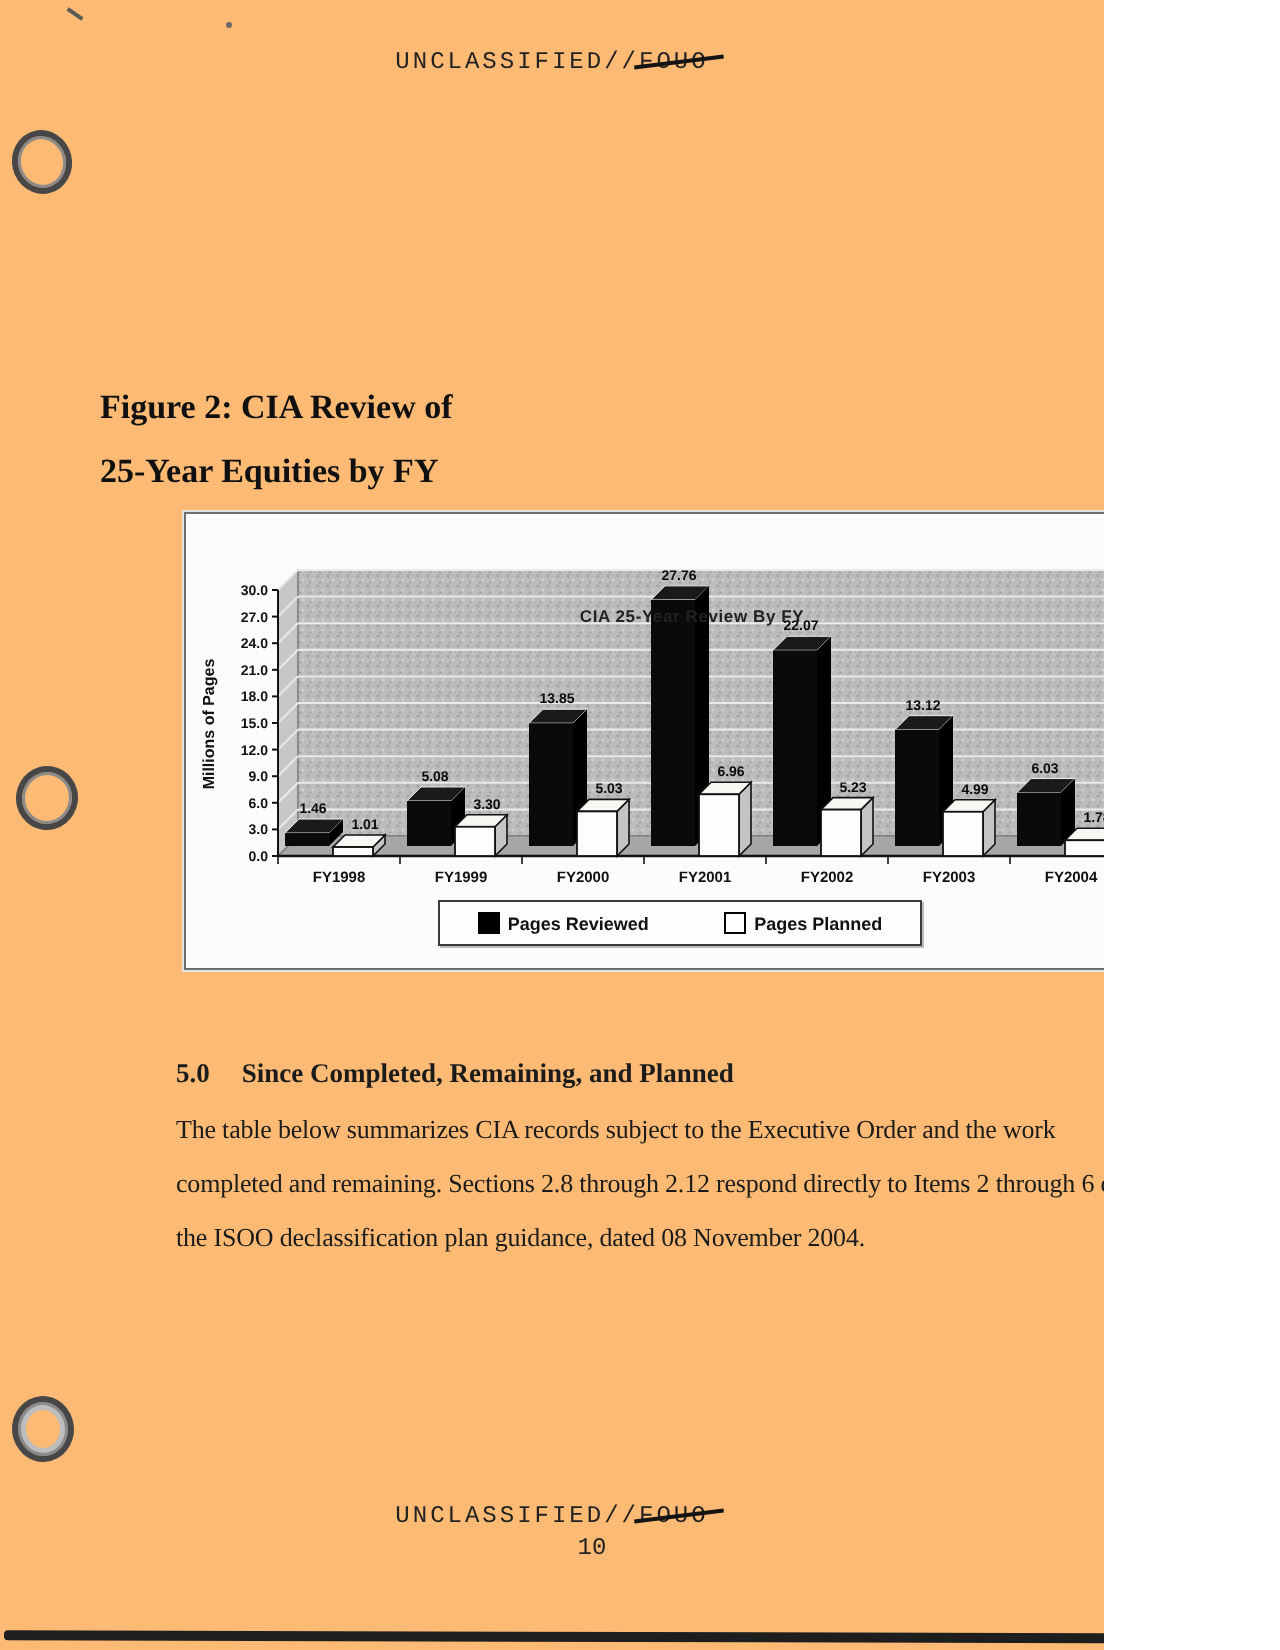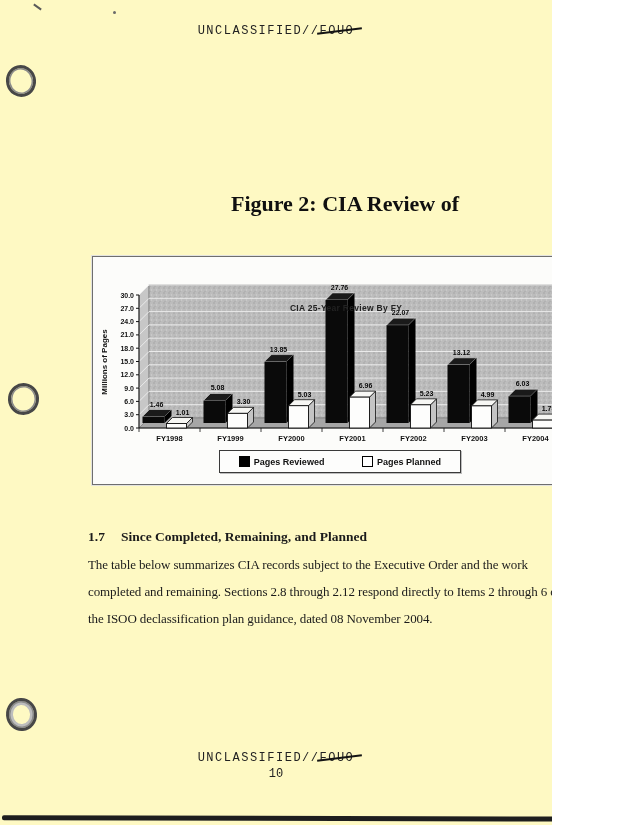--- a/index.html
+++ b/index.html
@@ -1,34 +1,34 @@
 <!DOCTYPE html>
 <html><head>
 <meta charset="utf-8">
 <style>
   html,body{margin:0;padding:0;}
   body{background:#ffffff;}
-  .page{position:relative;width:552px;height:825px;background:#fef9c3;overflow:hidden;
+  .page{position:relative;width:552px;height:825px;background:#fdba74;overflow:hidden;
         font-family:"Liberation Serif","DejaVu Serif",serif;color:#1b1b1b;}
   
   .classline{position:absolute;left:0;width:100%;text-align:center;
              font-family:"Liberation Mono","DejaVu Sans Mono",monospace;
              font-size:12px;letter-spacing:1.5px;color:#222;}
   .class-top{top:24px;}
   .class-bottom{top:751px;}
   .struck{position:relative;display:inline-block;}
   .struck::after{content:"";position:absolute;left:-3px;top:46%;width:128%;
                  border-top:2.3px solid #141414;transform:rotate(-7deg);}
   .pagenum{position:absolute;left:0;width:100%;top:767px;text-align:center;
-           font-family:"Liberation Mono","DejaVu Sans Mono",monospace;font-size:12px;color:#222;}
+           font-family:"Liberation Mono","DejaVu Sans Mono",monospace;font-size:12px;color:#222;padding-left:20px;}
   
   .intro{position:absolute;left:88px;top:63px;width:488px;font-size:13px;
          line-height:18.5px;letter-spacing:-0.1px;}
-  .fig-title{position:absolute;left:50px;top:188px;width:590px;text-align:center;
-             font-weight:700;font-size:22px;line-height:32px;color:#101010;}
+  .fig-title{position:absolute;left:50px;top:188px;width:590px;text-align:left;
+             font-weight:700;font-size:17px;line-height:32px;color:#101010;}
   .sec-head{position:absolute;left:88px;top:529px;font-weight:700;font-size:13.5px;}
   .sec-head .num{margin-right:16px;}
   .sec-body{position:absolute;left:88px;top:551px;width:488px;font-size:13px;
             line-height:27px;letter-spacing:-0.1px;}
   
   .chartbox{position:absolute;left:92px;top:256px;width:506px;height:227px;
             background:#fcfcfa;border:1px solid #6e6e6e;box-shadow:0 0 0 1px #e3e3df;}
   .chart-title{position:absolute;left:0;right:0;top:6px;text-align:center;
                font-family:"Liberation Sans","DejaVu Sans",sans-serif;
                font-weight:700;font-size:8.5px;letter-spacing:.3px;color:#222;margin-top:40px;}
@@ -69,20 +69,21 @@
 
   <div class="hole hole1"></div>
   <div class="hole hole2"></div>
   <div class="hole hole3"></div>
 
   <div class="classline class-top"><span>UNCLASSIFIED//</span><span class="struck">FOUO</span></div>
 
 
   <div class="fig-title">
     <div>Figure 2: CIA Review of</div>
+    <div>25-Year Equities by FY</div>
   </div>
 
   <div class="chartbox">
     <svg id="chart-svg" width="506" height="227" viewBox="0 0 506 227">
         <defs>
           <pattern id="speck" width="5" height="5" patternUnits="userSpaceOnUse">
             <rect x="0" y="0" width="5" height="5" fill="#bcbcbc"></rect>
             <circle cx="1" cy="1" r="0.8" fill="#a4a4a4"></circle>
             <circle cx="3.5" cy="3" r="0.7" fill="#d0d0d0"></circle>
             <circle cx="2" cy="4.2" r="0.5" fill="#9a9a9a"></circle>
@@ -214,21 +215,21 @@
         <span class="lg-marker" style="background: rgb(0, 0, 0); border: 1.5px solid rgb(0, 0, 0);"></span>
         <span>Pages Reviewed</span>
       </span>
       <span class="lg-entry">
         <span class="lg-marker" style="background: rgb(255, 255, 255); border: 1.5px solid rgb(0, 0, 0);"></span>
         <span>Pages Planned</span>
       </span>
     </div>
   </div>
 
-  <div class="sec-head"><span class="num">1.7</span><span>Since Completed, Remaining, and Planned</span></div>
+  <div class="sec-head"><span class="num">5.0</span><span>Since Completed, Remaining, and Planned</span></div>
 
   <div class="sec-body">The table below summarizes CIA records subject to the Executive Order and the work completed and remaining. Sections 2.8 through 2.12 respond directly to Items 2 through 6 of the ISOO declassification plan guidance, dated 08 November 2004.</div>
 
   <div class="classline class-bottom"><span>UNCLASSIFIED//</span><span class="struck">FOUO</span></div>
 
   <div class="pagenum">10</div>
 
   <div class="scanline"></div>
 </div>
 

